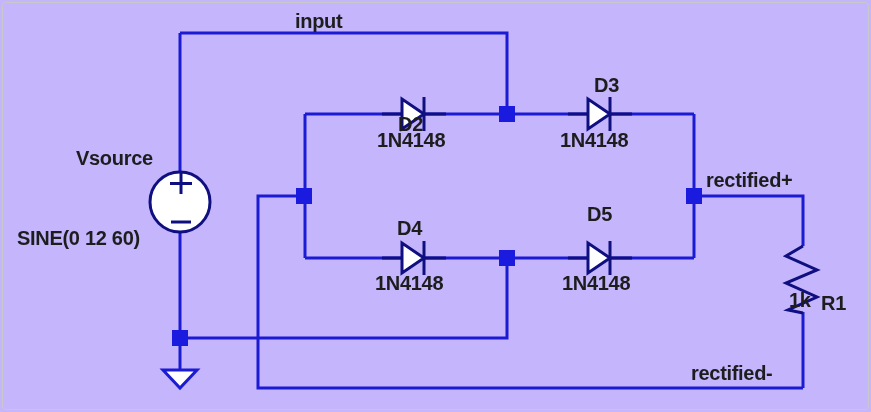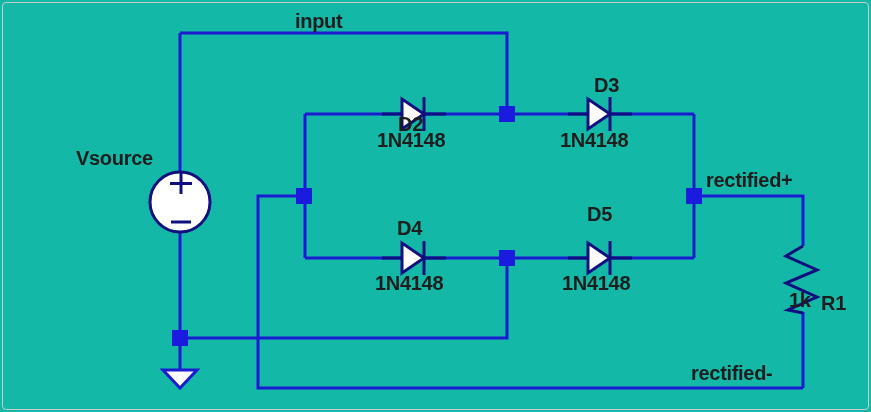--- a/index.html
+++ b/index.html
@@ -1,20 +1,20 @@
 <!DOCTYPE html>
 <html style="--wire: #1b1bd2; --junction: #1b1bdf; --symbol: #0f0f80; --label: #1d1d1d; --frame: #c9c9c9; --background: #ffffff;"><head>
 <meta charset="utf-8">
 <style>
   html, body { margin: 0; padding: 0; background: #ffffff; }
   .canvas {
     position: relative;
     width: 871px;
     height: 412px;
-    background: #14b8a6;
+    background: #c4b5fd;
     font-family: "Liberation Sans", sans-serif;
     overflow: hidden;
   }
   .frame {
     position: absolute;
     inset: 2px;
     border: 1px solid #c9c9c9;
     border-radius: 4px;
     pointer-events: none;
   }
@@ -93,20 +93,21 @@
     <rect class="junction" x="499" y="106" width="16" height="16"></rect>
     <rect class="junction" x="499" y="250" width="16" height="16"></rect>
     <rect class="junction" x="296" y="188" width="16" height="16"></rect>
     <rect class="junction" x="686" y="188" width="16" height="16"></rect>
     <rect class="junction" x="172" y="330" width="16" height="16"></rect>
   </svg>
 
   <div class="lbl" style="left:295px; top:11px;">input</div>
 
   <div class="lbl" style="left:76px; top:148px;">Vsource</div>
+  <div class="lbl" style="left:17px; top:228px;">SINE(0 12 60)</div>
 
   <div class="lbl" style="left:398px; top:75px;margin-top:39px;">D2</div>
   <div class="lbl" style="left:377px; top:130px;">1N4148</div>
 
   <div class="lbl" style="left:594px; top:75px;">D3</div>
   <div class="lbl" style="left:560px; top:130px;">1N4148</div>
 
   <div class="lbl" style="left:397px; top:218px;">D4</div>
   <div class="lbl" style="left:375px; top:273px;">1N4148</div>
 

